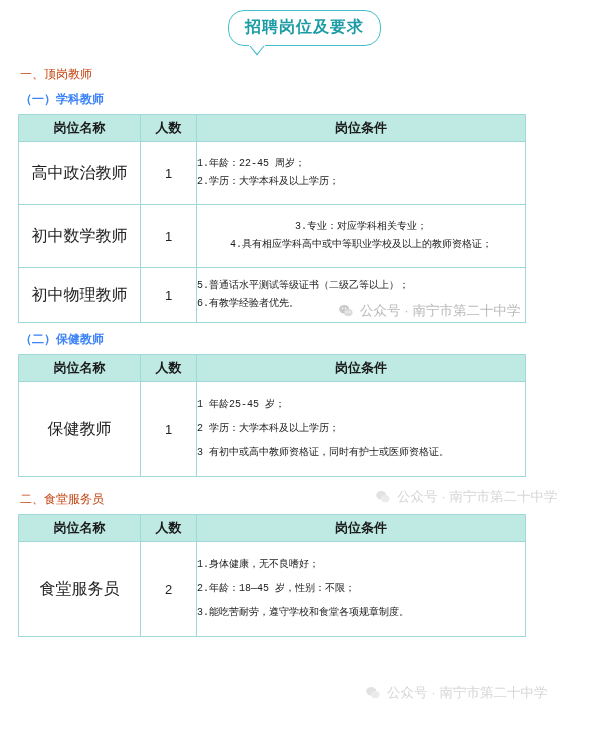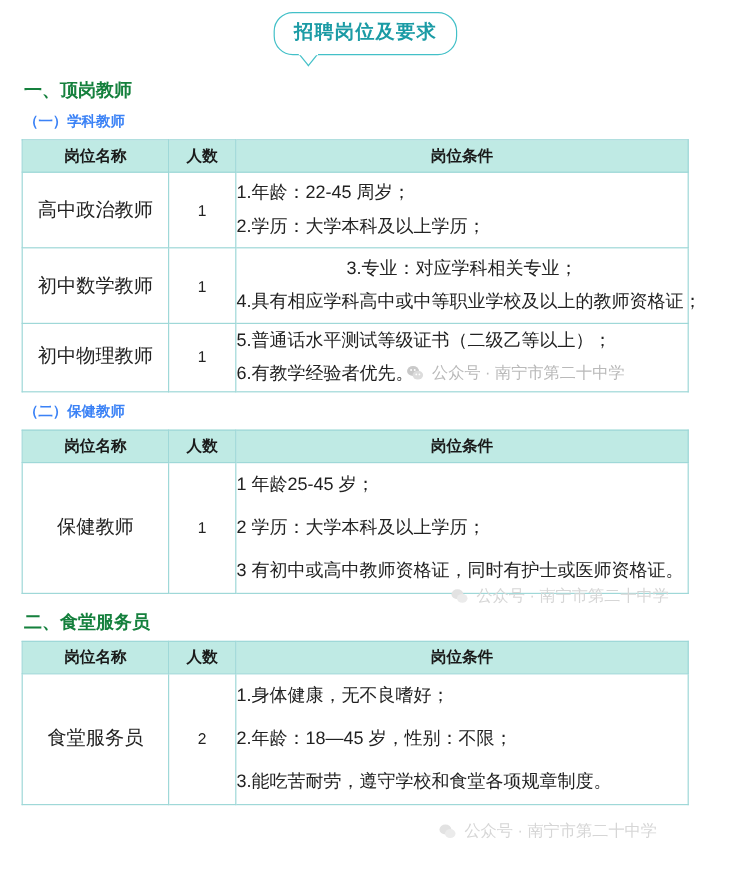--- a/index.html
+++ b/index.html
@@ -57,36 +57,36 @@
     position: absolute;
     left: 20px;
     bottom: -1px;
     width: 16px;
     height: 3px;
     background: #ffffff;
   }
 
   
   h2.sec {
-    font-size: 15px;
-    font-weight: bold;
+    font-size: 12px;
+    font-weight: normal;
     margin: 14px 0 6px 2px;
-    color: #15803d;
+    color: #c2410c;
   }
   h3.sub {
     font-size: 12px;
     font-weight: bold;
     margin: 8px 0 6px 2px;
     color: #3b82f6;
   }
 
   
   table.tbl {
     border-collapse: collapse;
-    width: 556px;
+    width: 508px;
     table-layout: fixed;
     font-size: 12.5px;
     border-radius: 31px;
   }
   table.tbl th,
   table.tbl td {
     border: 1px solid #9fd8d8;
     padding: 0;
     vertical-align: middle;
   }
@@ -103,21 +103,22 @@
     font-size: 16px;
     padding: 6px 4px;
   }
   td.num {
     text-align: center;
     font-size: 13px;
   }
   td.cond {
     padding: 6px 8px;
     line-height: 1.85;
-    font-size: 15px;
+    font-size: 10px;
+    font-family: Liberation Mono, monospace;
   }
   td.cond .ln {
     display: block;
     white-space: nowrap;
   }
   .col-name { width: 122px; }
   .col-num  { width: 56px; }
 
   
   .wm {

